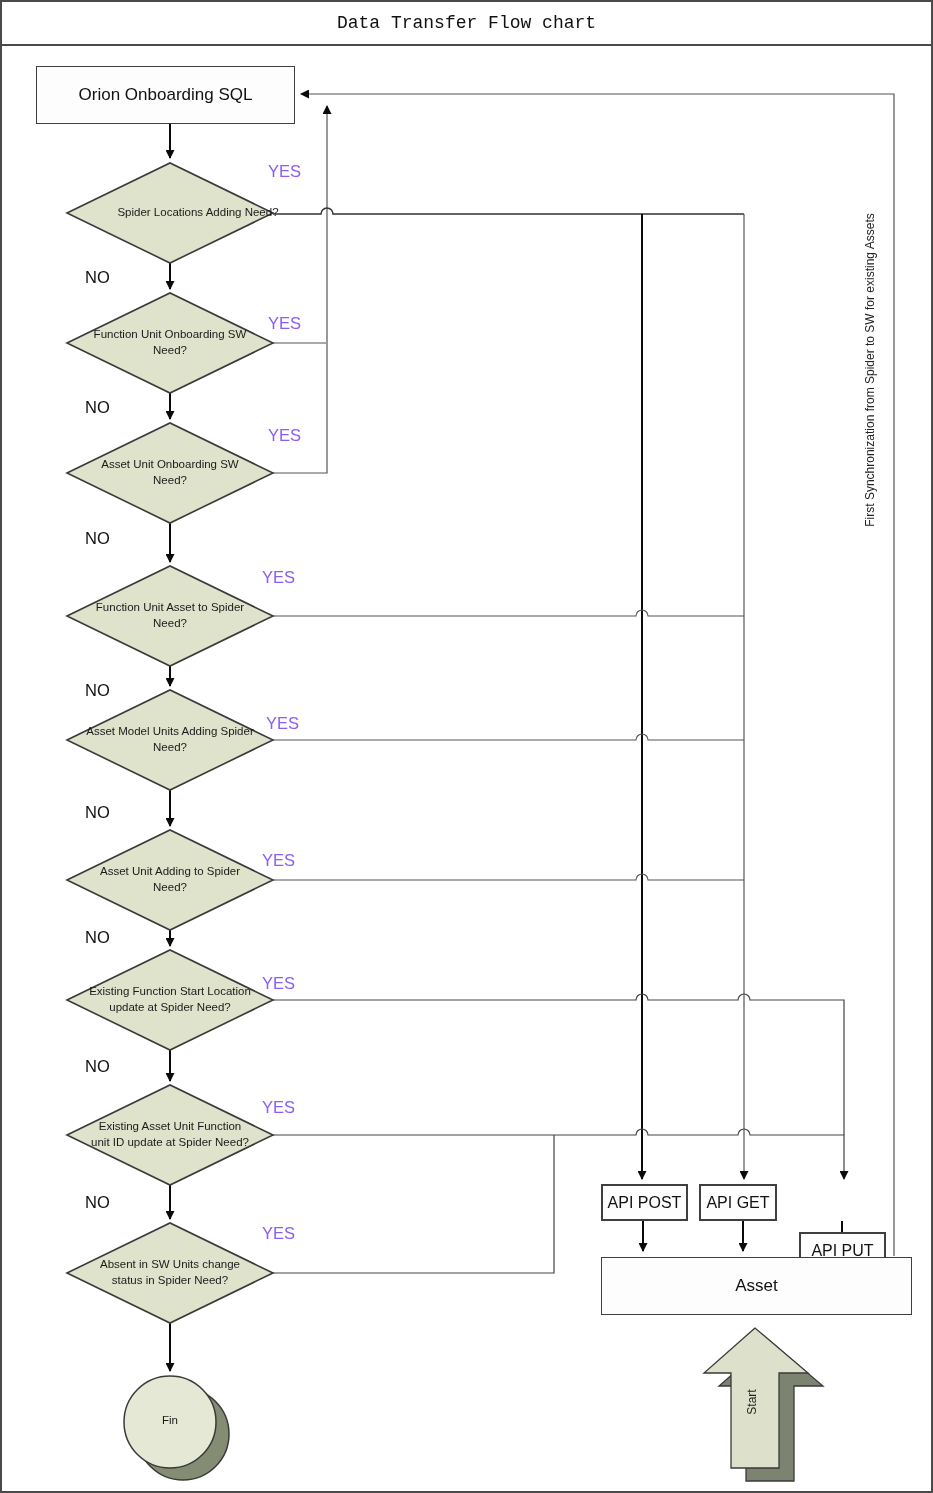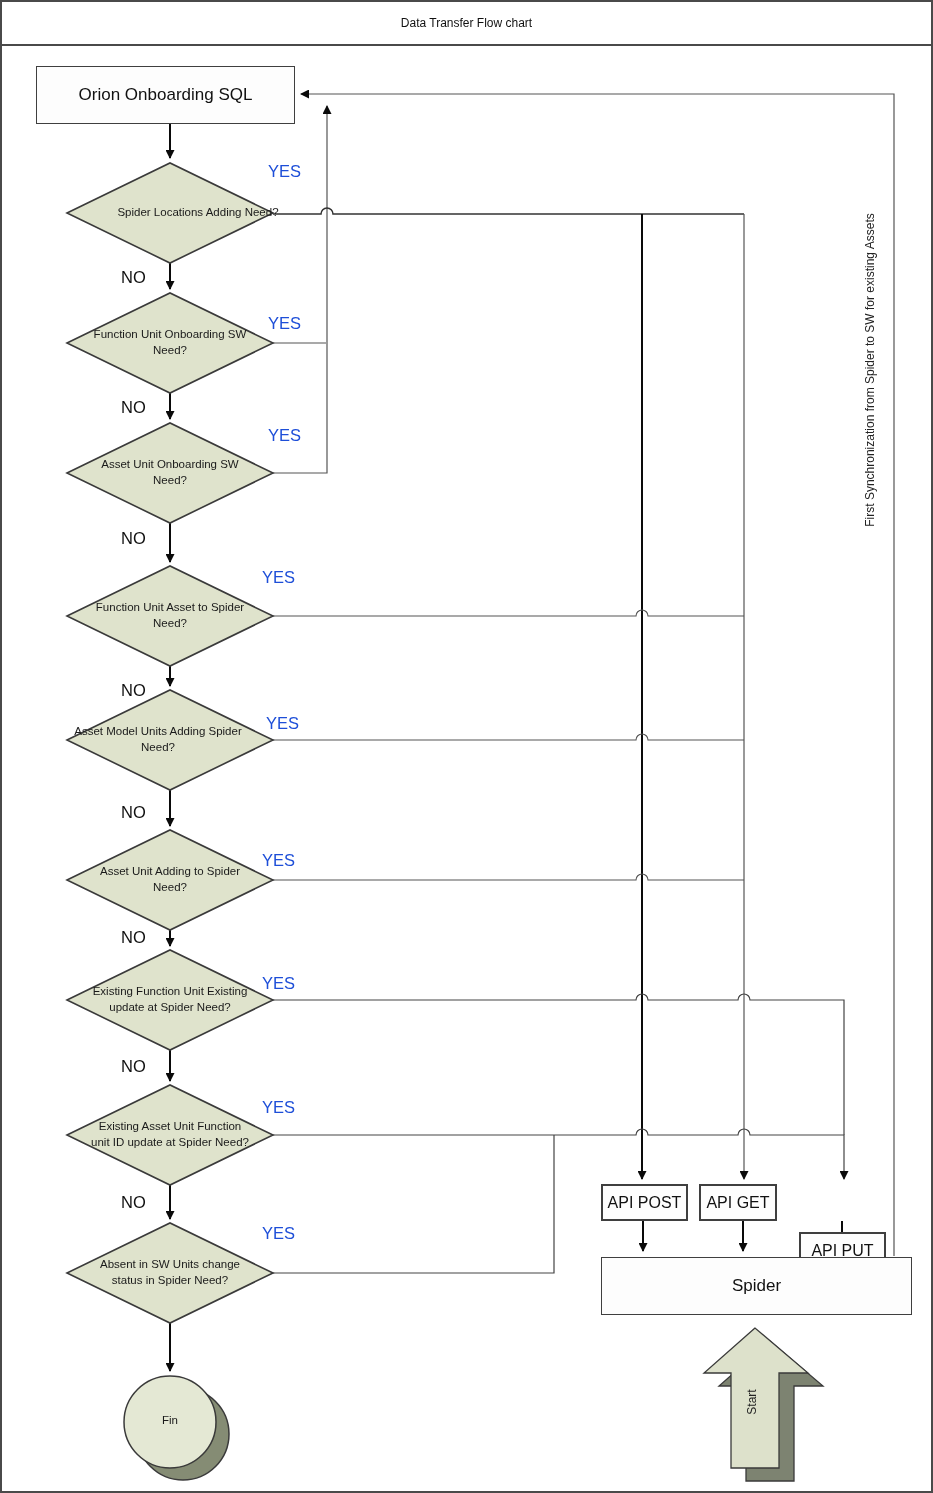--- a/index.html
+++ b/index.html
@@ -1,25 +1,25 @@
 <!DOCTYPE html>
 <html><head>
 <meta charset="utf-8">
 <style>
   html,body{margin:0;padding:0;background:#ffffff;font-family:"Liberation Sans",sans-serif;}
   #page{position:relative;width:933px;height:1493px;background:#fff;box-sizing:border-box;
         border:2px solid #4a4a4a;overflow:hidden;}
   #titlebar{position:absolute;left:0;top:0;width:100%;height:44px;box-sizing:border-box;
         border-bottom:2px solid #4a4a4a;display:flex;align-items:center;justify-content:center;
-        font-size:12px;color:#111;}
+        font-size:18px;color:#111;font-family:Liberation Mono, monospace;}
   svg.layer{position:absolute;left:0;top:0;}
   .node-label{position:absolute;display:flex;align-items:center;justify-content:center;
         text-align:center;font-size:11.5px;line-height:1.35;color:#1a1a1a;}
-  .yes{position:absolute;font-size:16.5px;color:#1d4ed8;}
-  .no{position:absolute;font-size:16.5px;color:#111;margin-left:36px;}
+  .yes{position:absolute;font-size:16.5px;color:#8b5cf6;}
+  .no{position:absolute;font-size:16.5px;color:#111;}
   .box{position:absolute;box-sizing:border-box;border:2px solid #3f3f3f;background:#fdfdfd;
         display:flex;align-items:center;justify-content:center;color:#111;}
   #sql-box{left:34px;top:64px;width:259px;height:58px;font-size:17px;border-width:1.5px;}
   #api-post{left:599px;top:1182px;width:87px;height:37px;font-size:16px;}
   #api-get{left:697px;top:1182px;width:78px;height:37px;font-size:16px;}
   #api-put{left:797px;top:1182px;width:87px;height:37px;font-size:16px;margin-top:48px;}
   #spider-box{left:599px;top:1255px;width:311px;height:58px;font-size:17px;border-width:1.5px;}
   #fin-label{position:absolute;left:138px;top:1412px;width:60px;text-align:center;
         font-size:11.5px;color:#1a1a1a;}
   #start-label{position:absolute;left:723px;top:1390px;width:60px;height:20px;text-align:center;
@@ -99,29 +99,29 @@
     <g>
       <polygon points="768,1339 717,1384 744,1384 744,1479 792,1479 792,1384 821,1384" fill="#7d8371" stroke="#3a3a3a" stroke-width="1.3"></polygon>
       <polygon points="753,1326 702,1371 729,1371 729,1466 777,1466 777,1371 806,1371" fill="#dde1cb" stroke="#3a3a3a" stroke-width="1.3"></polygon>
     </g>
   </svg>
 
   <div class="box" id="sql-box">Orion Onboarding SQL</div>
   <div class="box" id="api-post">API POST</div>
   <div class="box" id="api-get">API GET</div>
   <div class="box" id="api-put">API PUT</div>
-  <div class="box" id="spider-box">Spider</div>
+  <div class="box" id="spider-box">Asset</div>
 
   <div class="node-label" style="left:83px;top:171px;width:170px;height:80px;margin-left:28px;">Spider Locations Adding Need?</div>
   <div class="node-label" style="left:83px;top:301px;width:170px;height:80px;">Function Unit Onboarding SW Need?</div>
   <div class="node-label" style="left:83px;top:431px;width:170px;height:80px;">Asset Unit Onboarding SW Need?</div>
   <div class="node-label" style="left:83px;top:574px;width:170px;height:80px;">Function Unit Asset to Spider Need?</div>
-  <div class="node-label" style="left:71px;top:698px;width:170px;height:80px;">Asset Model Units Adding Spider Need?</div>
+  <div class="node-label" style="left:83px;top:698px;width:170px;height:80px;">Asset Model Units Adding Spider Need?</div>
   <div class="node-label" style="left:83px;top:838px;width:170px;height:80px;">Asset Unit Adding to Spider Need?</div>
-  <div class="node-label" style="left:86px;top:958px;width:164px;height:80px;">Existing Function Unit Existing update at Spider Need?</div>
+  <div class="node-label" style="left:86px;top:958px;width:164px;height:80px;">Existing Function Start Location update at Spider Need?</div>
   <div class="node-label" style="left:86px;top:1093px;width:164px;height:80px;">Existing Asset Unit Function unit ID update at Spider Need?</div>
   <div class="node-label" style="left:88px;top:1231px;width:160px;height:80px;">Absent in SW Units change status in Spider Need?</div>
 
   <div class="yes" style="left:266px;top:160px;">YES</div>
   <div class="yes" style="left:266px;top:312px;">YES</div>
   <div class="yes" style="left:266px;top:424px;">YES</div>
   <div class="yes" style="left:260px;top:566px;">YES</div>
   <div class="yes" style="left:264px;top:712px;">YES</div>
   <div class="yes" style="left:260px;top:849px;">YES</div>
   <div class="yes" style="left:260px;top:972px;">YES</div>

